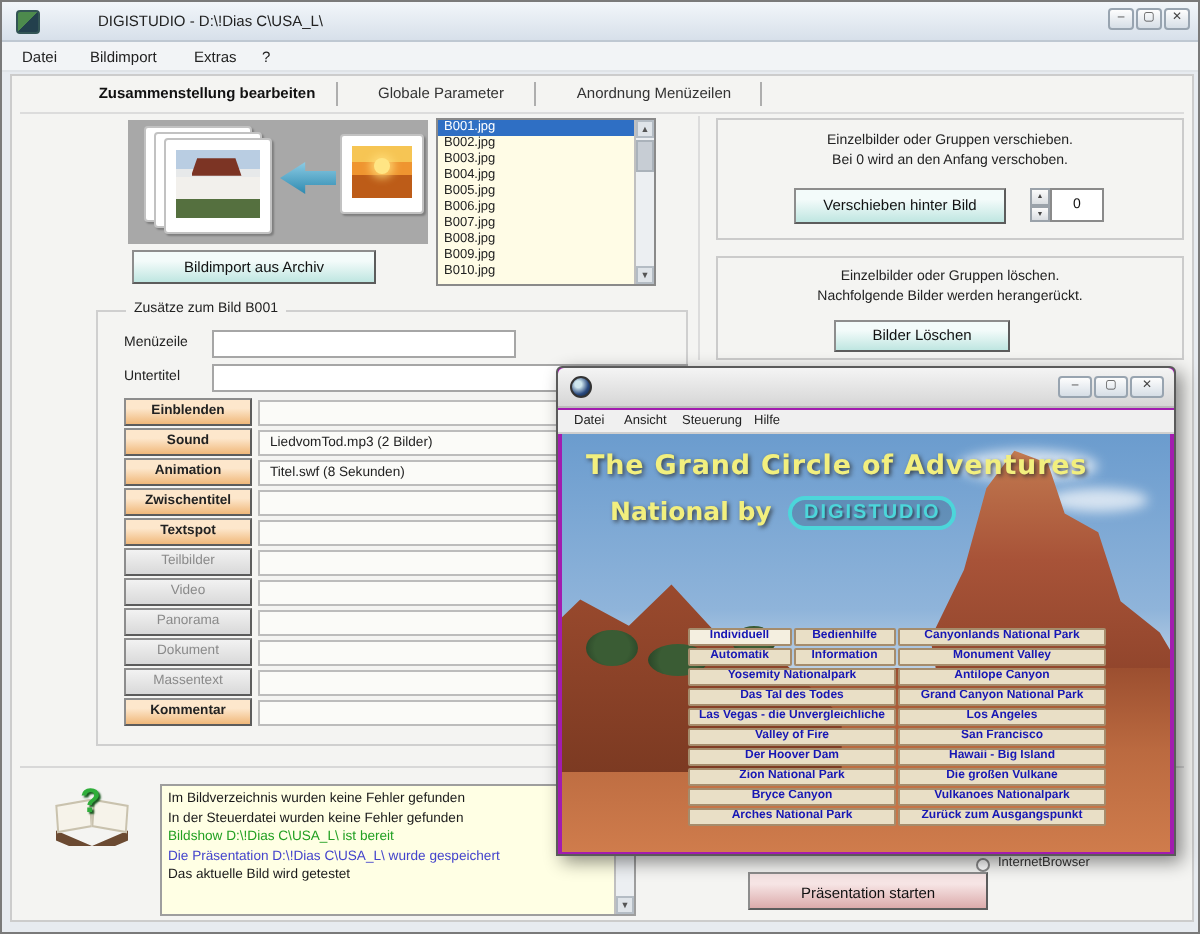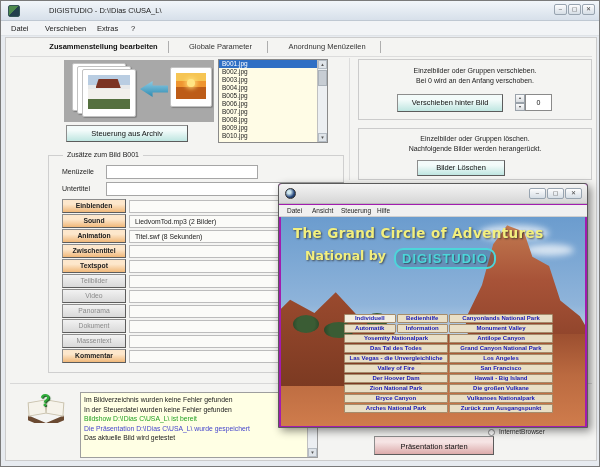--- a/index.html
+++ b/index.html
@@ -136,21 +136,21 @@
   .ground { position:absolute; left:0; bottom:0; width:100%; height:44%;
       background:linear-gradient(180deg,#9c4f30 0%,#bb6a40 45%,#cf7c4c 100%); }
   .tree { position:absolute; background:radial-gradient(circle,#3a5c34 0 55%,#263f24 100%);
       border-radius:50%; }
   .pres-t1 { position:absolute; left:12px; top:8px; font-family:"DejaVu Sans",sans-serif;
       font-size:13.5px; font-weight:bold; letter-spacing:.4px; color:#f2ef7e;
       text-shadow:1px 1px 2px rgba(40,40,40,.75); white-space:nowrap; }
   .pres-t2 { position:absolute; left:24px; top:31px; font-family:"DejaVu Sans",sans-serif;
       font-size:12.5px; font-weight:bold; color:#f2ef7e; text-shadow:1px 1px 2px rgba(40,40,40,.75); }
   .pres-logo { position:absolute; left:113px; top:31px; border:2px solid #4cd6da; border-radius:9px;
-      padding:1px 6px; color:#4cd6da; font-weight:bold; font-size:13px; letter-spacing:1px;
+      padding:1px 6px; color:#4cd6da; font-weight:bold; font-size:10px; letter-spacing:1px;
       background:rgba(25,70,100,.25); text-shadow:1px 1px 1px rgba(0,0,0,.4); }
   .pgrid { position:absolute; left:63px; top:97px; width:209px; }
   .prow { display:flex; gap:1px; height:9px; margin-bottom:1px; }
   .phalf { flex:1; display:flex; gap:1px; }
   .pcell { flex:1; background:#e9dfc6; border:1px solid #a58c6c; border-radius:1px; color:#1717b4;
       font-size:6px; font-weight:bold; line-height:7px; text-align:center; white-space:nowrap;
       overflow:hidden; }
   .pcell.hl { background:#f4efe0; }
 </style>
 </head>
@@ -163,21 +163,21 @@
     <span class="win-title">DIGISTUDIO - D:\!Dias C\USA_L\</span>
     <div class="cap-btns">
       <div class="cap-btn">–</div>
       <div class="cap-btn">▢</div>
       <div class="cap-btn">✕</div>
     </div>
   </div>
 
   <div class="menubar">
     <span style="left:10px">Datei</span>
-    <span style="left:44px">Verschieben</span>
+    <span style="left:44px">Bildimport</span>
     <span style="left:96px">Extras</span>
     <span style="left:130px">?</span>
   </div>
 
   <div class="client">
 
     <span class="tab active" style="left:40px;width:115px">Zusammenstellung bearbeiten</span>
     <div class="tab-sep" style="left:162px"></div>
     <span class="tab" style="left:172px;width:85px">Globale Parameter</span>
     <div class="tab-sep" style="left:261px"></div>
@@ -190,21 +190,21 @@
       <div class="slide" style="left:8px;top:3px;width:54px;height:48px"></div>
       <div class="slide" style="left:13px;top:6px;width:54px;height:48px"></div>
       <div class="slide" style="left:18px;top:9px;width:54px;height:48px">
         <div class="photo-house"></div>
       </div>
       <div class="import-arrow"></div>
       <div class="slide" style="left:106px;top:7px;width:42px;height:40px">
         <div class="photo-sunset"></div>
       </div>
     </div>
-    <div class="btn teal" style="left:60px;top:87px;width:122px;height:17px;line-height:15px">Steuerung aus Archiv</div>
+    <div class="btn teal" style="left:60px;top:87px;width:122px;height:17px;line-height:15px">Bildimport aus Archiv</div>
 
     <div class="filelist">
       <div class="fl-item sel">B001.jpg</div>
       <div class="fl-item">B002.jpg</div>
       <div class="fl-item">B003.jpg</div>
       <div class="fl-item">B004.jpg</div>
       <div class="fl-item">B005.jpg</div>
       <div class="fl-item">B006.jpg</div>
       <div class="fl-item">B007.jpg</div>
       <div class="fl-item">B008.jpg</div>

